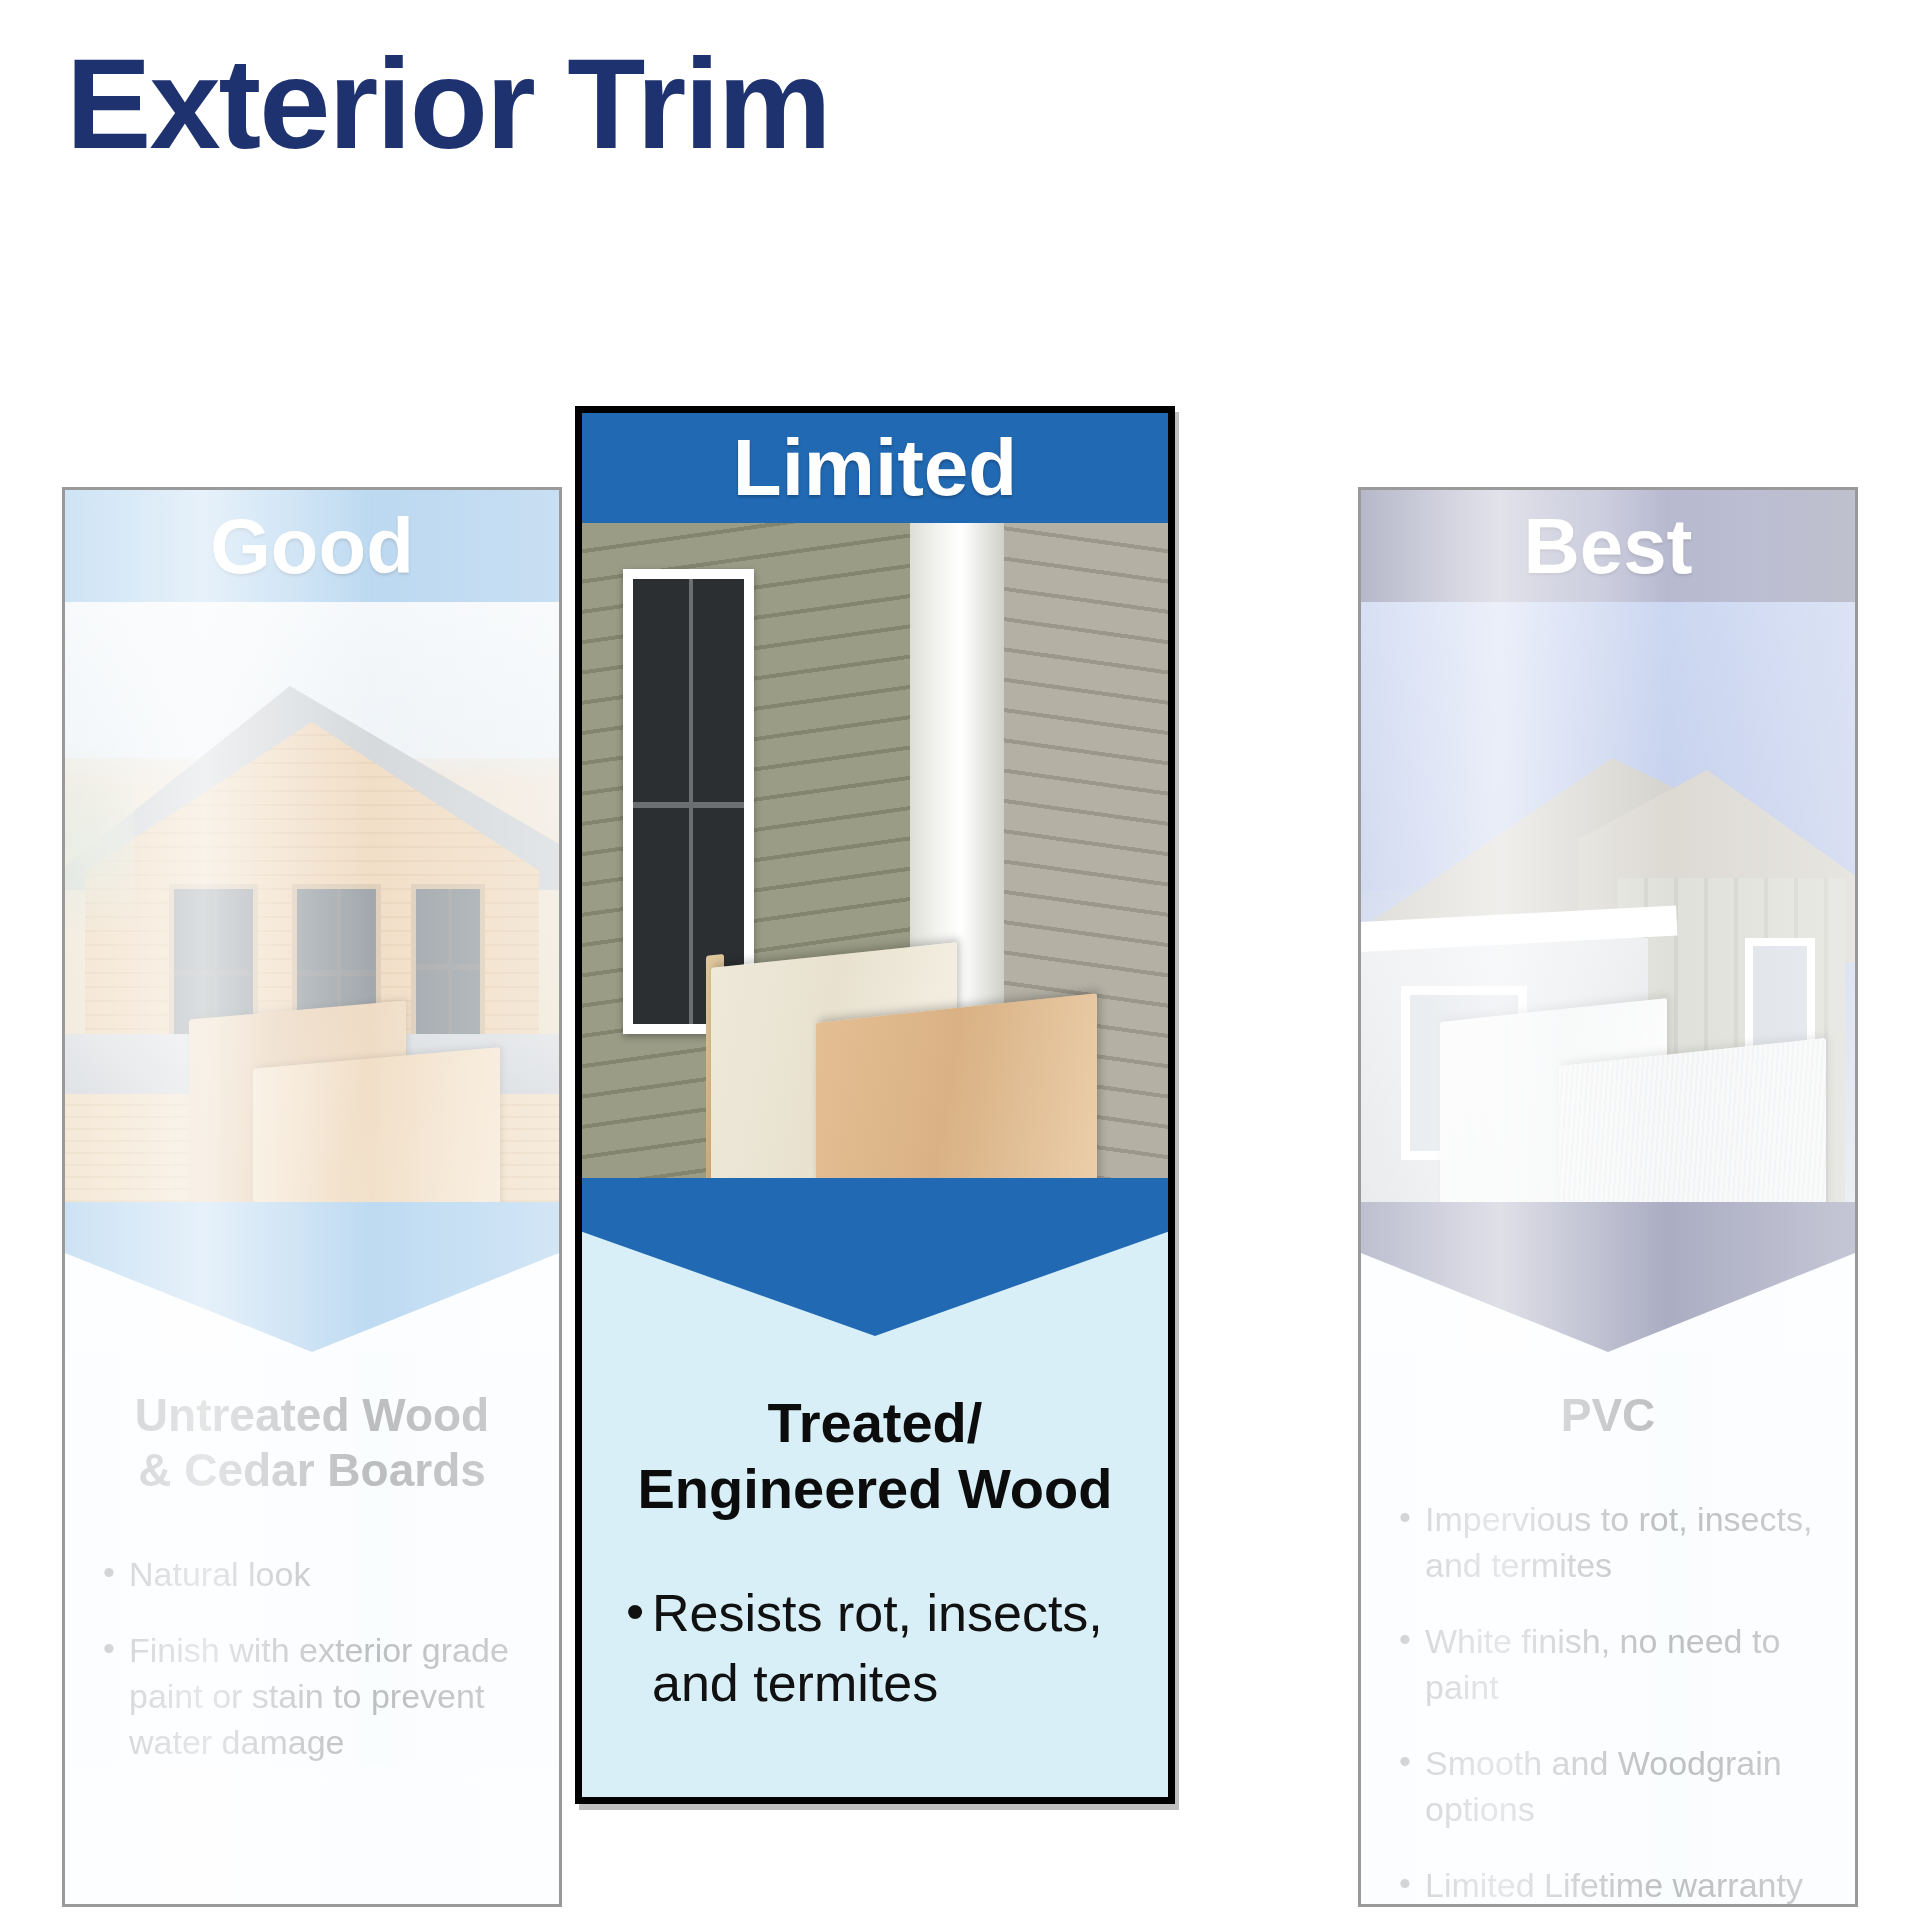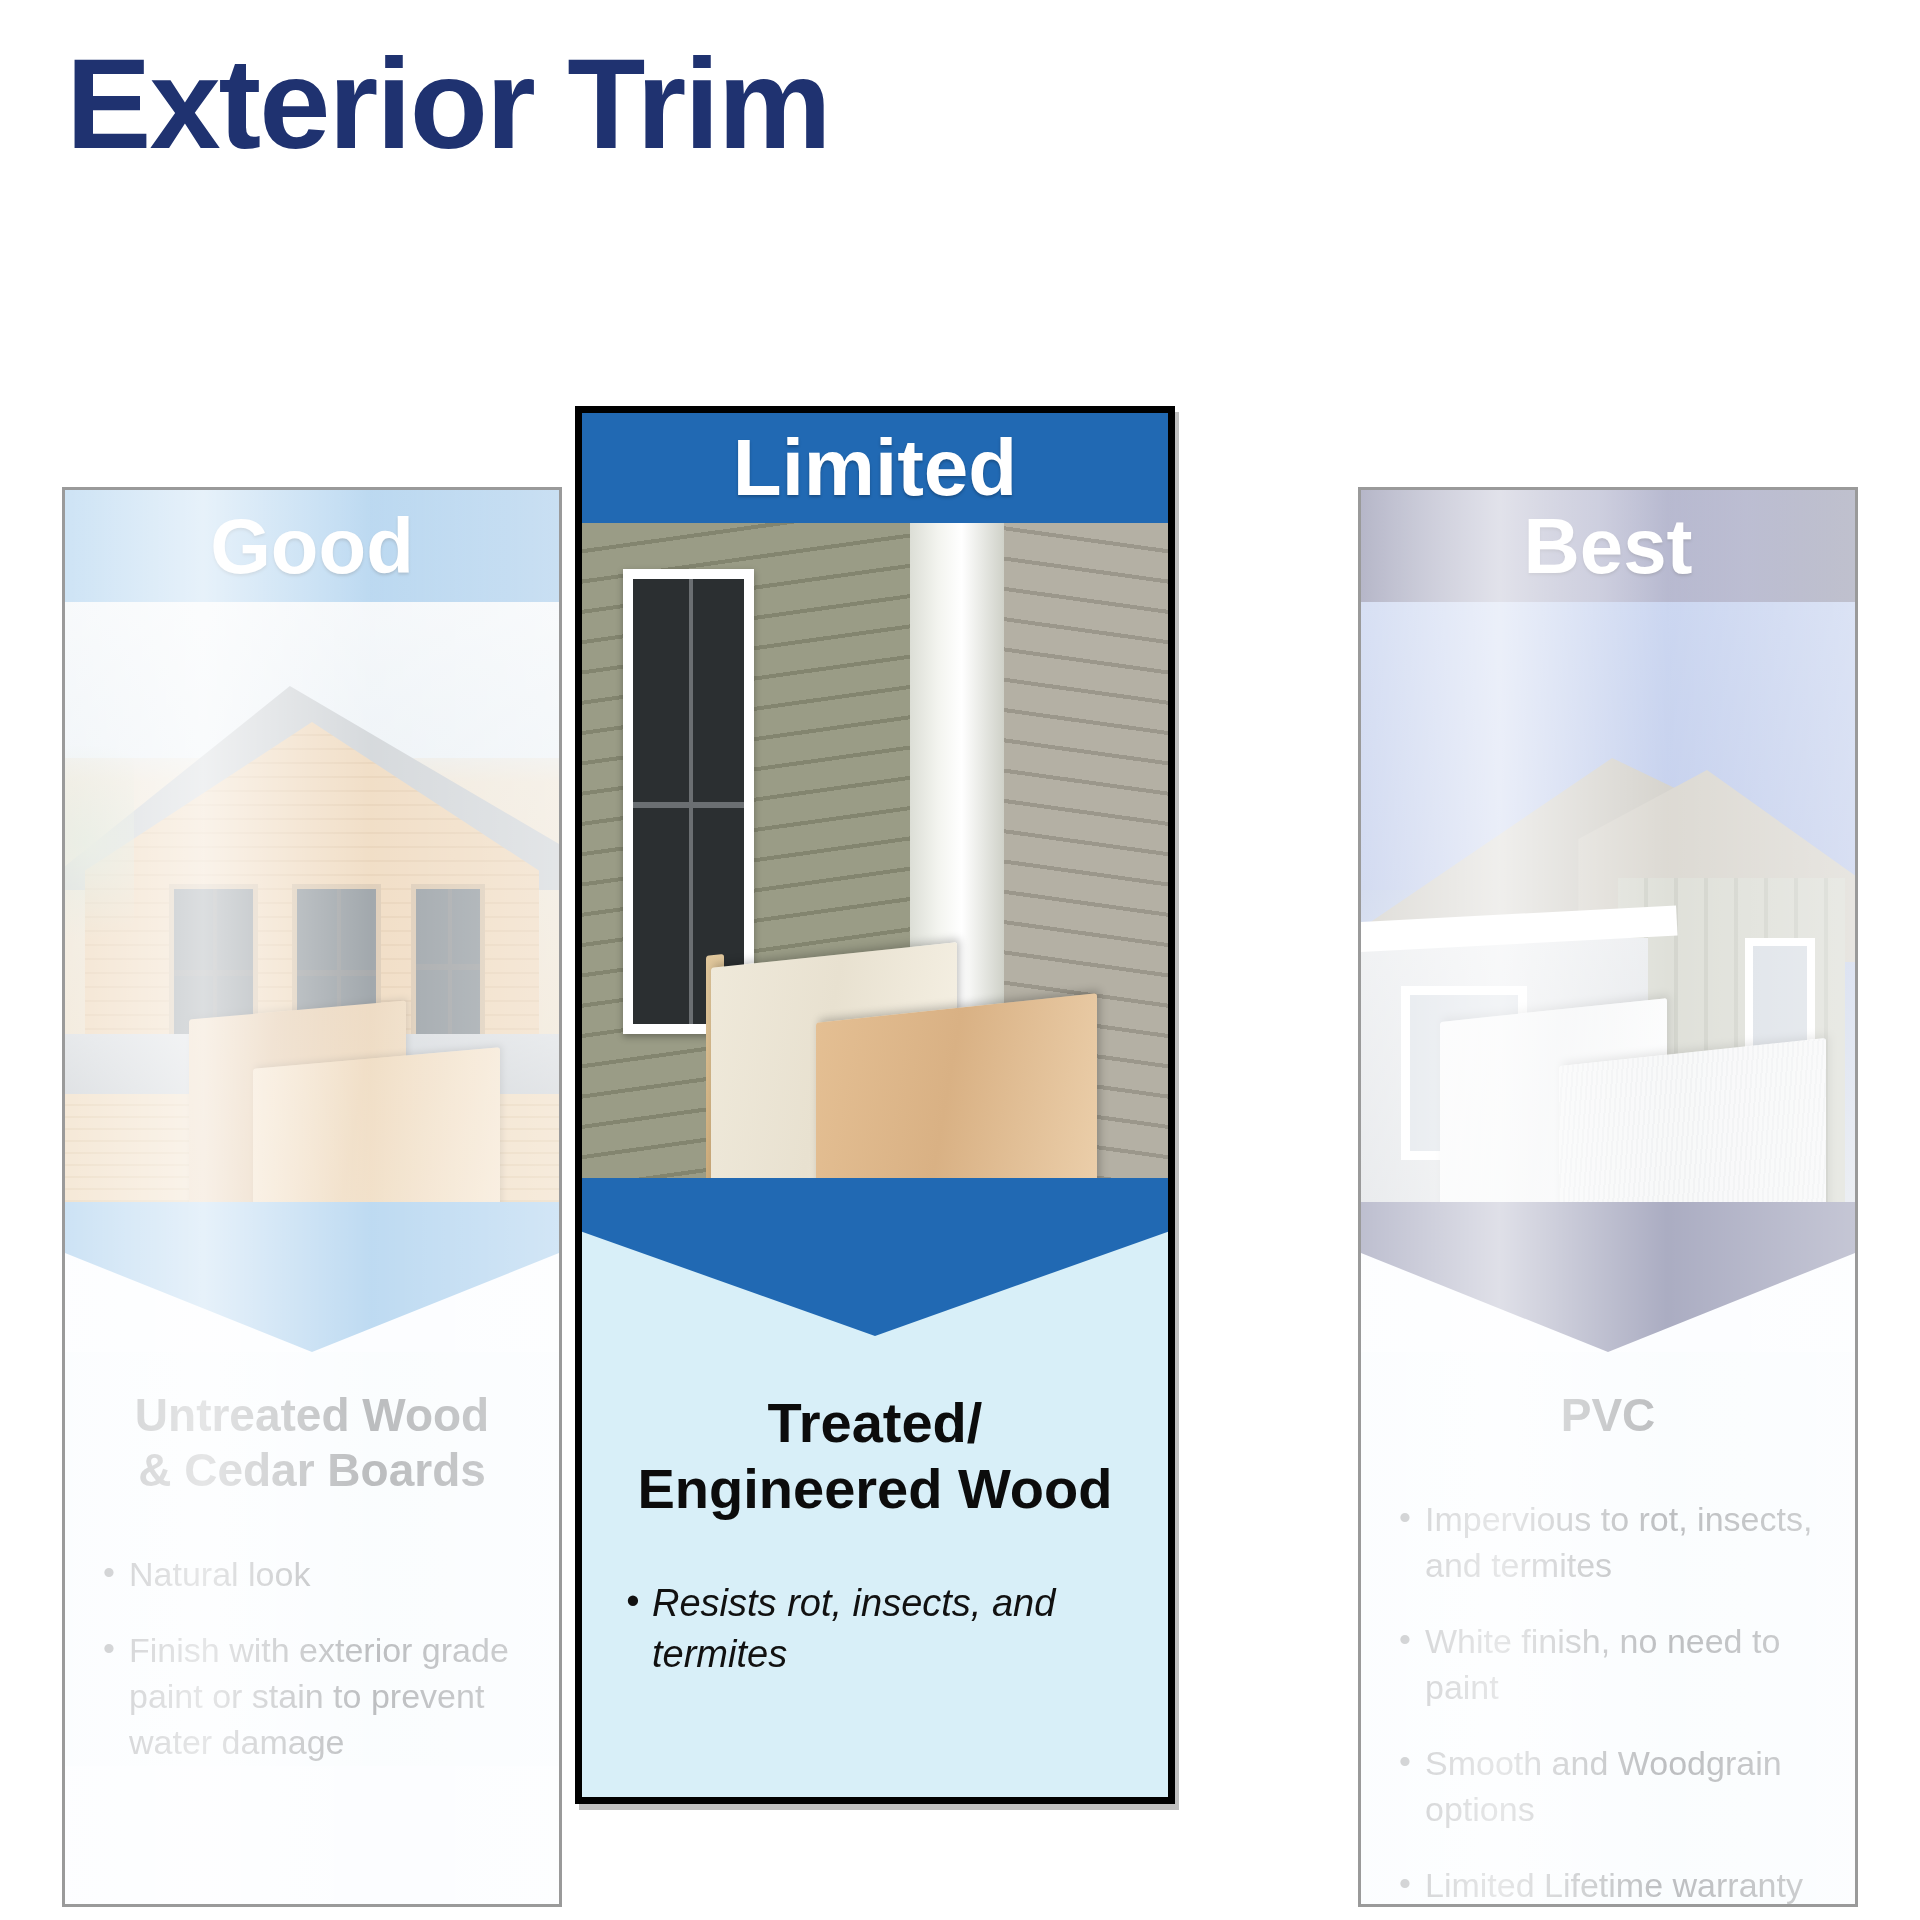--- a/index.html
+++ b/index.html
@@ -168,21 +168,21 @@
   ul.blist{list-style:none;margin:0;padding:0;}
   ul.blist li{
     position:relative;padding-left:30px;line-height:1.35;
   }
   ul.blist li:before{
     content:"\2022";position:absolute;left:4px;top:-2px;font-size:1.0em;
   }
   .blist-side{margin-top:54px !important;}
   .blist-side li{font-size:34px;color:#8d9094;margin-bottom:30px;}
   .blist-center{margin-top:56px !important;}
-  .blist-center li{font-size:38px;color:#111111;margin-bottom:40px;font-style:italic;}
+  .blist-center li{font-size:52px;color:#111111;margin-bottom:40px;}
 </style>
 </head>
 <body>
 
 <div class="title-block">
   <h1 class="main-title">Exterior Trim</h1>
 </div>
 
 <div class="card side-card card-good">
   <div class="fade-wash"></div>

